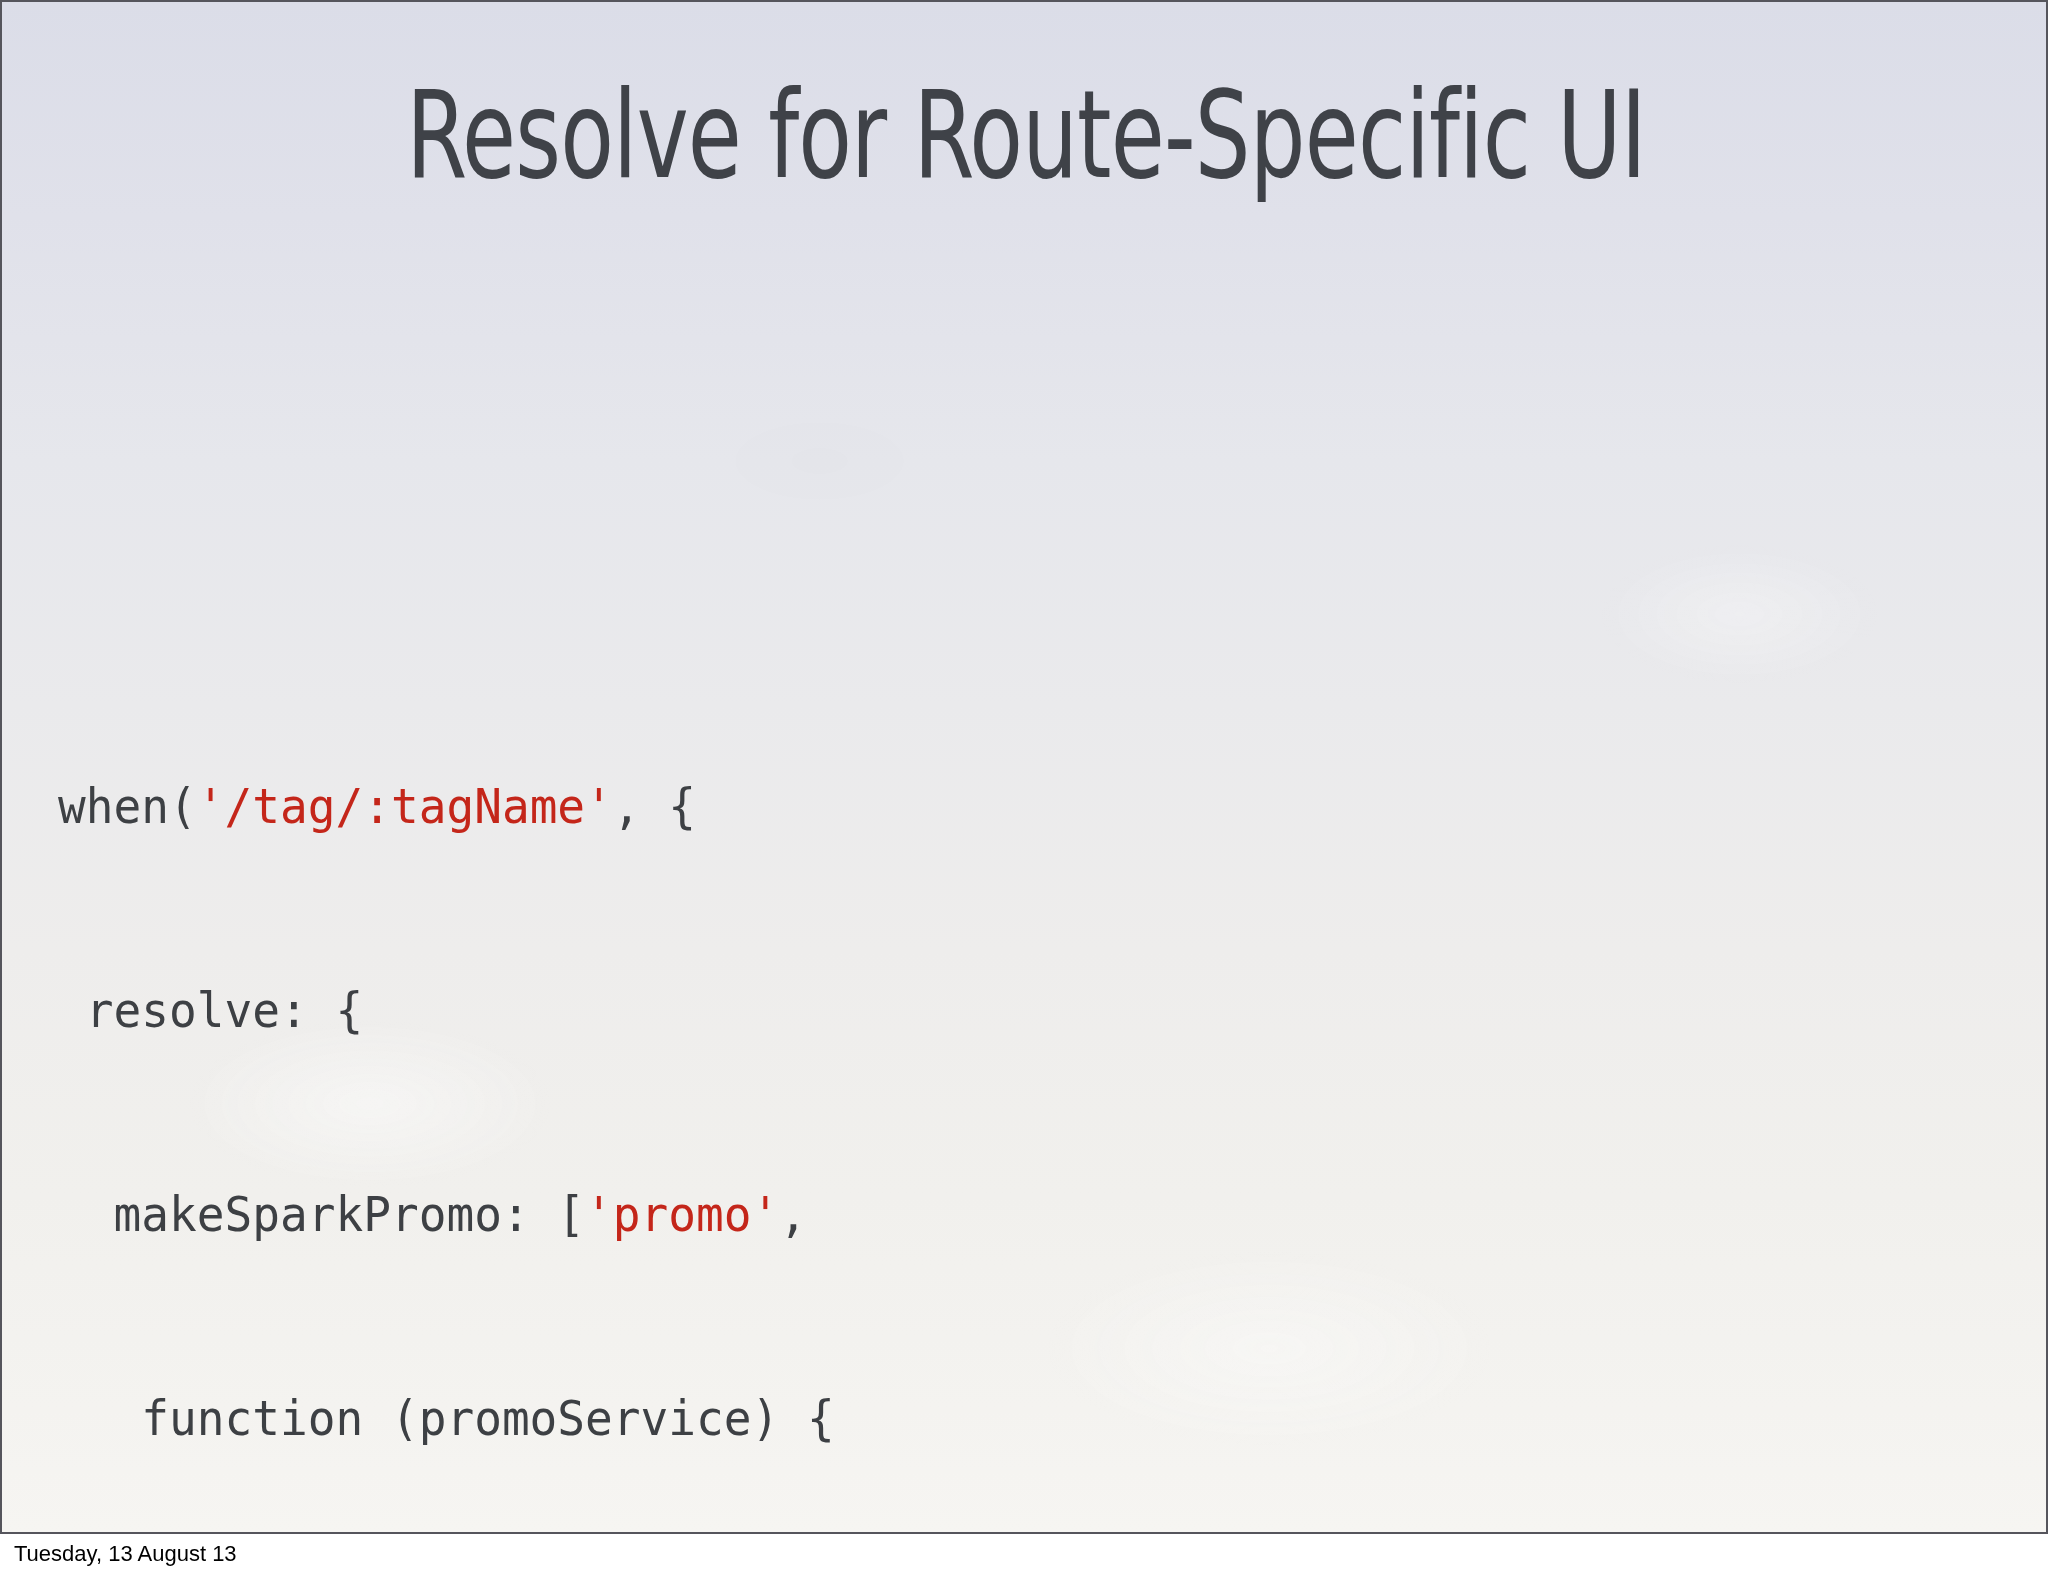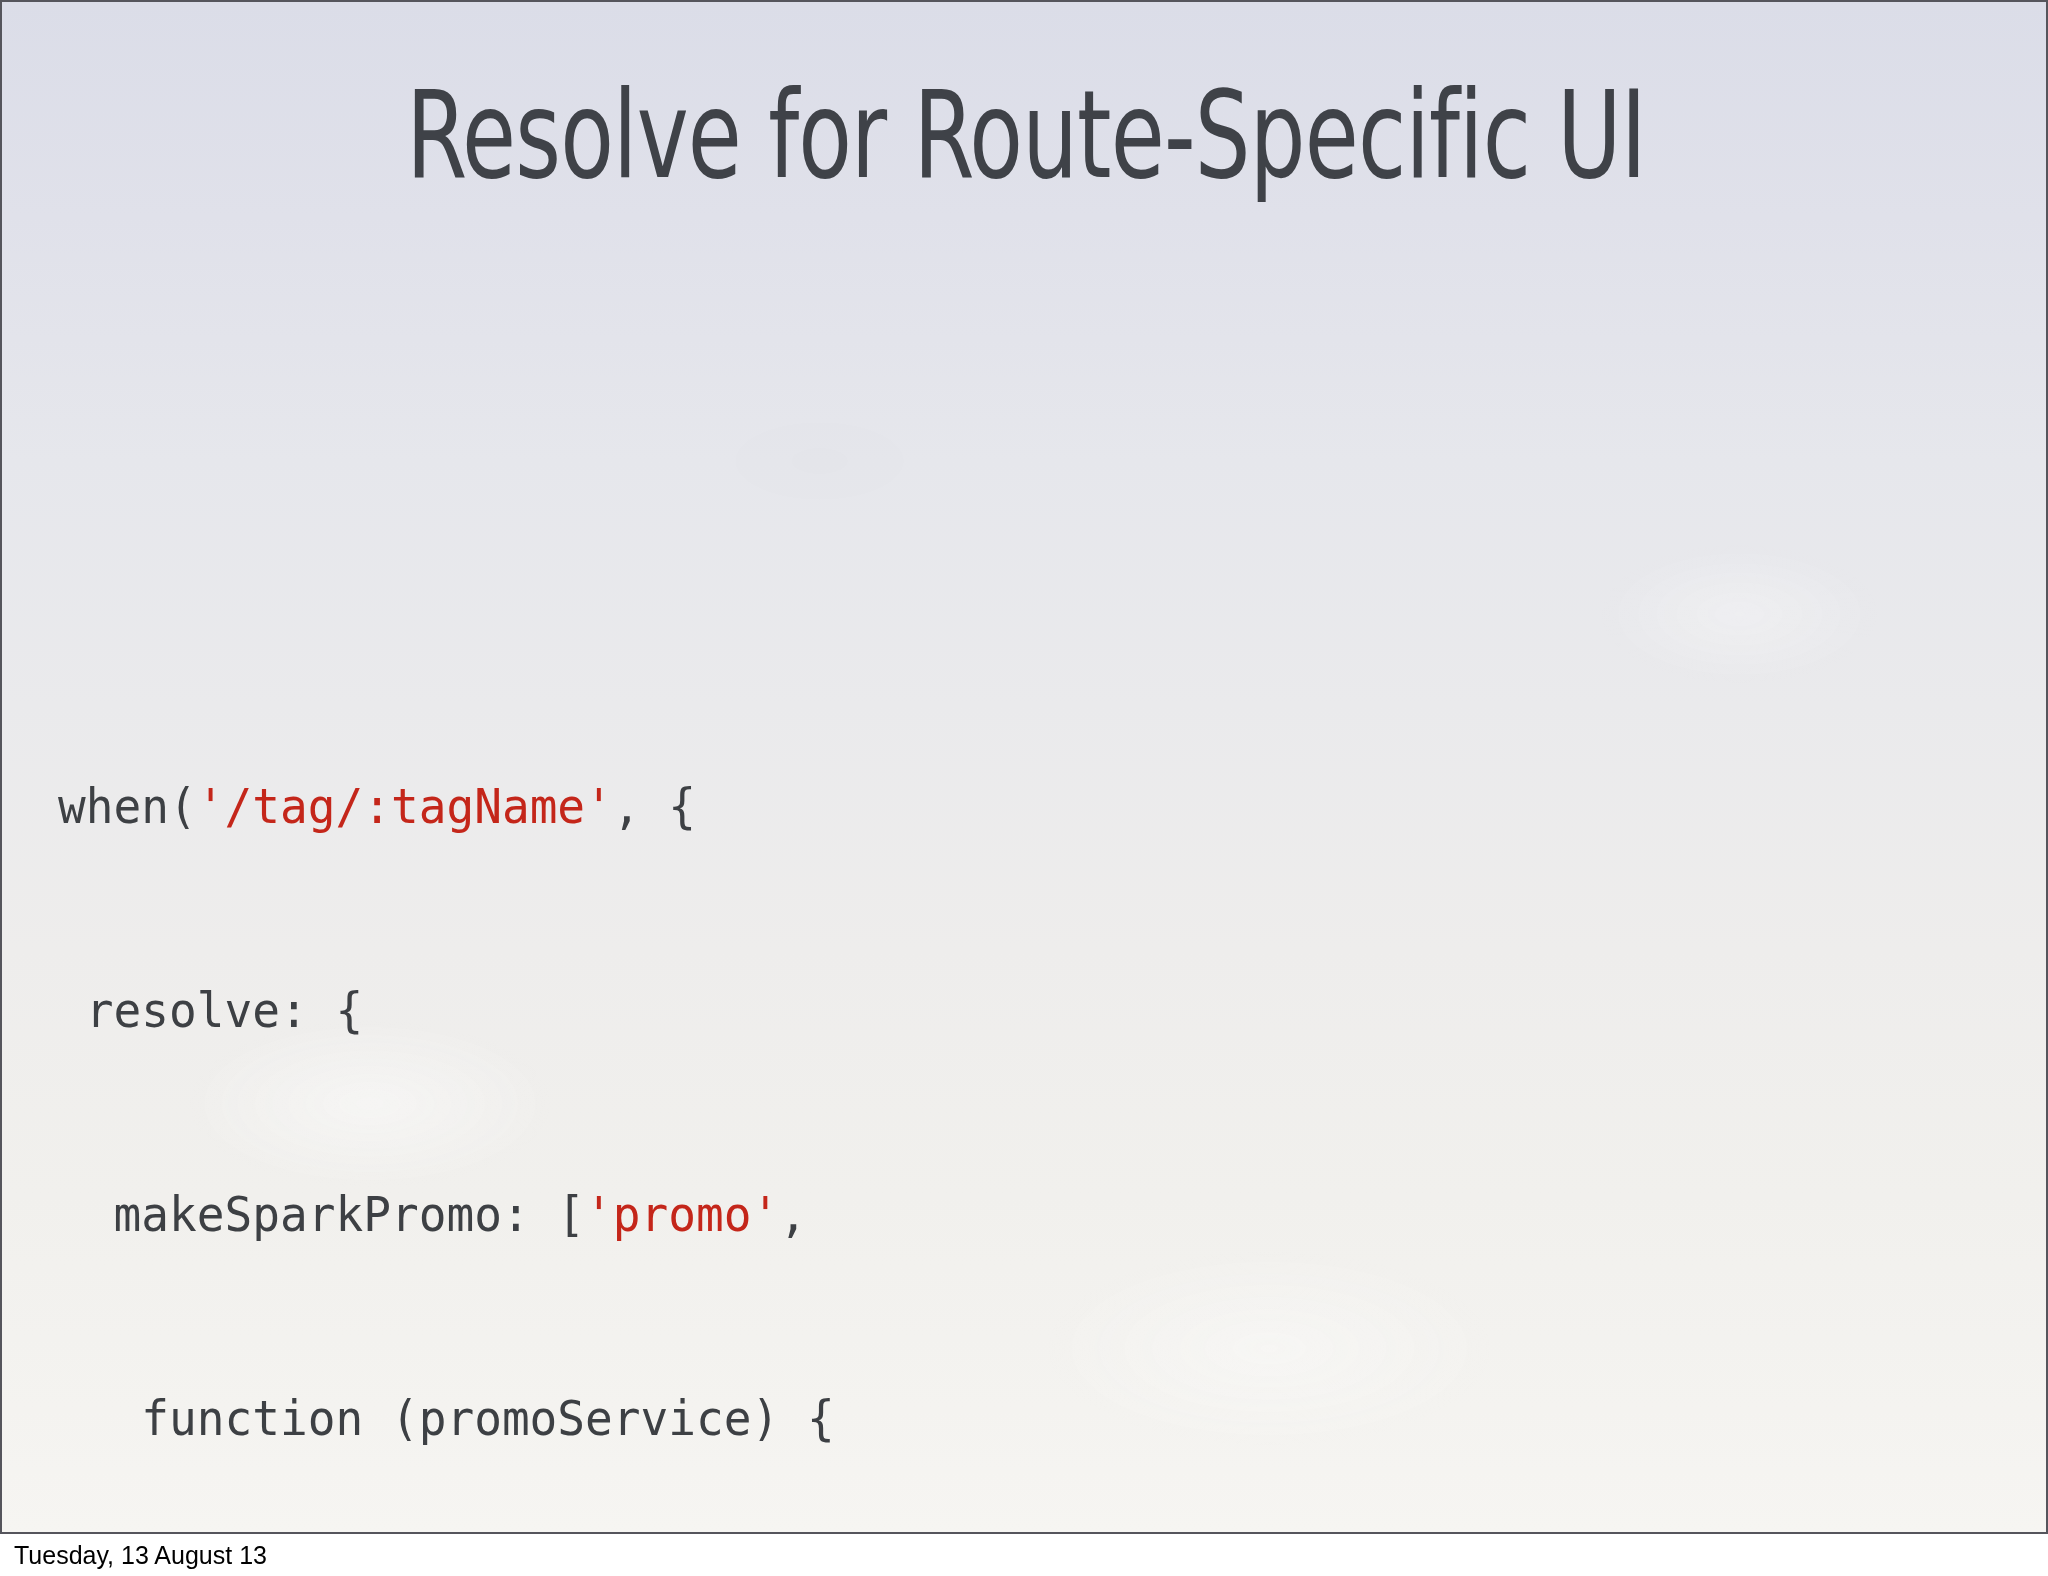--- a/index.html
+++ b/index.html
@@ -103,21 +103,21 @@
     top: 1534px;
     width: 2048px;
     height: 42px;
     background: #ffffff;
   }
   .footer-date {
     position: absolute;
     left: 14px;
     top: 7px;
     font-family: "Liberation Sans", sans-serif;
-    font-size: 25px;
+    font-size: 22px;
     font-weight: 400;
     color: #000000;
     letter-spacing: 0px;
     white-space: nowrap;
   }
 </style>
 </head>
 <body>
 
 <div class="slide">

